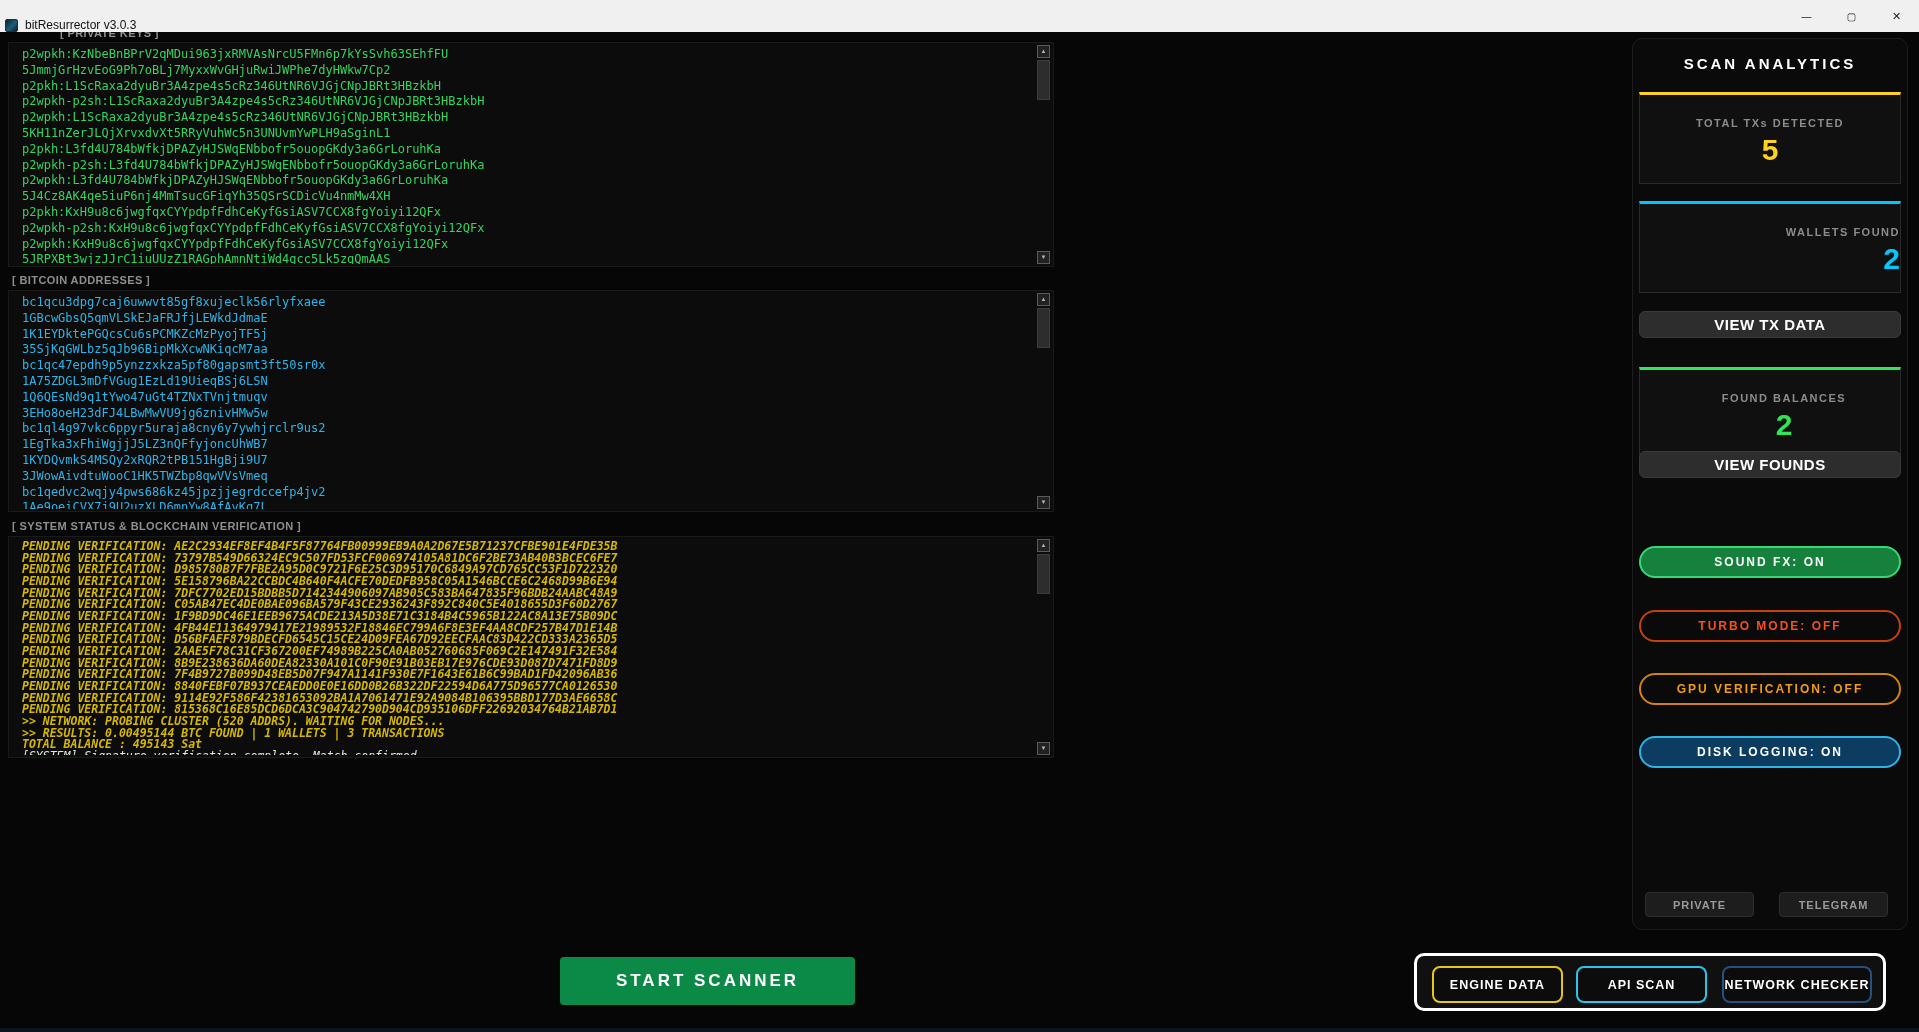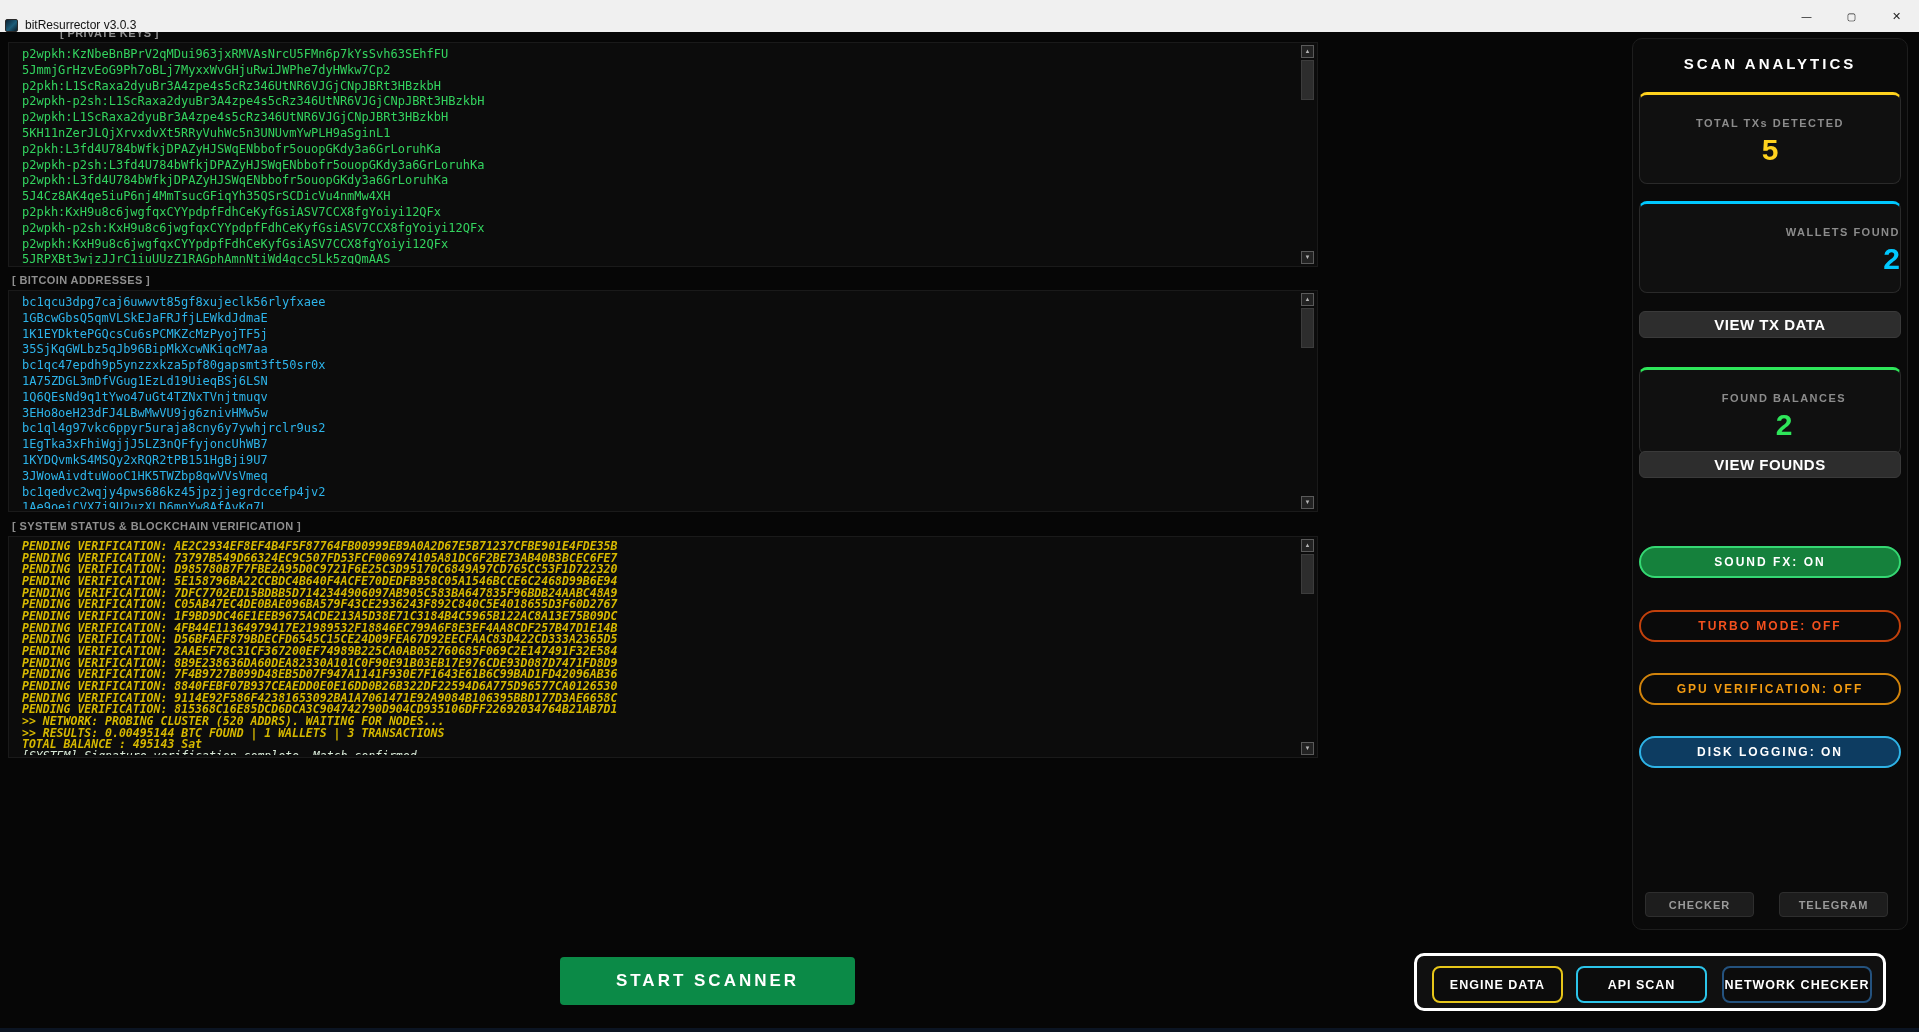--- a/index.html
+++ b/index.html
@@ -16,21 +16,21 @@
   .win-controls{margin-left:auto;display:flex;height:100%;}
   .win-btn{width:45px;display:flex;align-items:center;justify-content:center;
            font-size:10px;color:#222;cursor:default;}
   .win-btn.close{font-size:11px;}
 
   
   .section-label{position:absolute;color:#8f8f8f;font-size:11px;font-weight:bold;
                  letter-spacing:.4px;}
 
   
-  .databox{position:absolute;left:8px;width:1310px;background:#0c0c0c;
+  .databox{position:absolute;left:8px;width:1046px;background:#0c0c0c;
            border:1px solid #1a1a1a;box-sizing:border-box;}
   .lines{position:absolute;left:13px;top:4px;right:26px;bottom:2px;overflow:hidden;
          font-family:"DejaVu Sans Mono",monospace;white-space:pre;}
   .pk-lines div, .addr-lines div{font-size:12px;line-height:15.8px;}
   .pk-lines div{color:#33d45f;}
   .addr-lines div{color:#2db4ea;}
   .con-lines div{font-size:11.5px;line-height:11.65px;font-weight:bold;color:#d6b800;}
   .con-final{color:#d8ead8 !important;font-weight:normal !important;}
 
   
@@ -41,21 +41,21 @@
   .sb-up{top:0;} .sb-down{bottom:0;}
   .sb-thumb{position:absolute;left:0;top:15px;width:13px;height:40px;background:#2d2d2d;
             border:1px solid #3c3c3c;box-sizing:border-box;}
 
   
   .sidebar{position:absolute;left:1632px;top:38px;width:276px;height:892px;background:#0a0a0a;
            border:1px solid #1d1d1d;border-radius:10px;box-sizing:border-box;}
   .sb-title{position:absolute;top:16px;left:0;width:100%;text-align:center;color:#fff;
             font-weight:bold;font-size:15px;letter-spacing:3px;}
   .stat-card{position:absolute;left:6px;width:262px;background:#101010;border:1px solid #2a2a2a;
-             border-radius:8px;box-sizing:border-box;text-align:center;}
+             border-radius:0;box-sizing:border-box;text-align:center;}
   .stat-card.acc-yellow{border-top:3px solid #ffd21e;}
   .stat-card.acc-cyan{border-top:3px solid #00c8ff;text-align:right;}
   .stat-card.acc-green{border-top:3px solid #2ee65a;padding-left:28px;}
   .stat-label{margin-top:22px;color:#8c8c8c;font-size:11px;font-weight:bold;letter-spacing:1.5px;}
   .stat-value{margin-top:6px;font-size:30px;font-weight:bold;line-height:30px;}
   .val-yellow{color:#ffd21e;} .val-cyan{color:#00c8ff;} .val-green{color:#2ee65a;}
   .view-btn{position:absolute;left:6px;width:262px;height:27px;background:#2d2d2d;
             border:1px solid #3a3a3a;border-radius:6px;color:#fff;font-weight:bold;font-size:15px;
             letter-spacing:.5px;display:flex;align-items:center;justify-content:center;
             box-sizing:border-box;cursor:pointer;}
@@ -150,21 +150,21 @@
       <div class="stat-value val-green">2</div>
     </div>
 
     <div class="view-btn" style="top:412px;">VIEW FOUNDS</div>
 
     <div class="pill sound" style="top:507px;">SOUND FX: ON</div>
     <div class="pill turbo" style="top:571px;">TURBO MODE: OFF</div>
     <div class="pill gpu" style="top:634px;">GPU VERIFICATION: OFF</div>
     <div class="pill disk" style="top:697px;">DISK LOGGING: ON</div>
 
-    <div class="link-btn" style="left:12px;top:853px;">CHECKER</div>
+    <div class="link-btn" style="left:12px;top:853px;">PRIVATE</div>
     <div class="link-btn" style="left:146px;top:853px;">TELEGRAM</div>
   </div>
 
   <div class="start-btn">START SCANNER</div>
 
   <div class="br-dock">
     <div class="dock-btn engine">ENGINE DATA</div>
     <div class="dock-btn api">API SCAN</div>
     <div class="dock-btn network">NETWORK CHECKER</div>
   </div>

